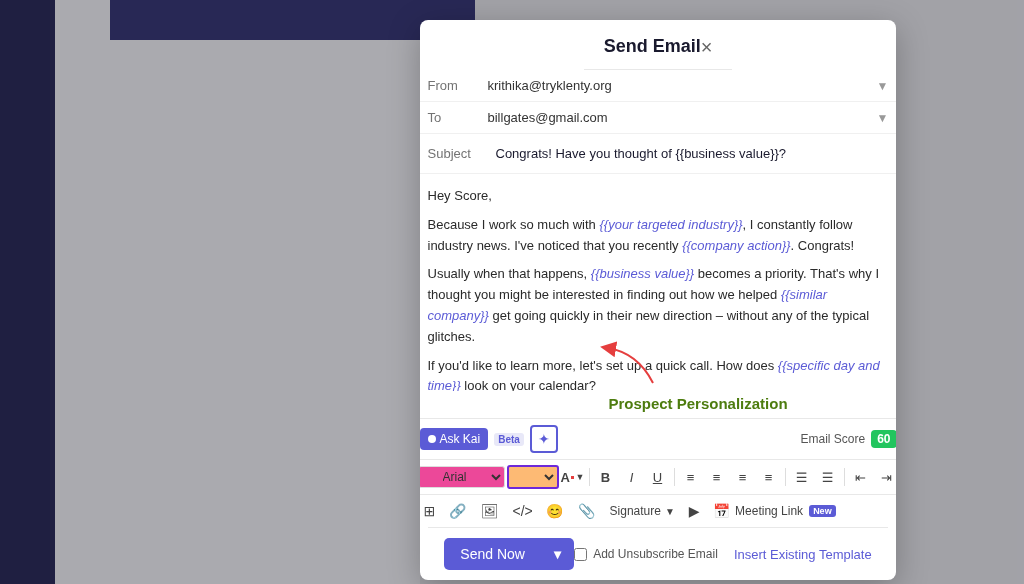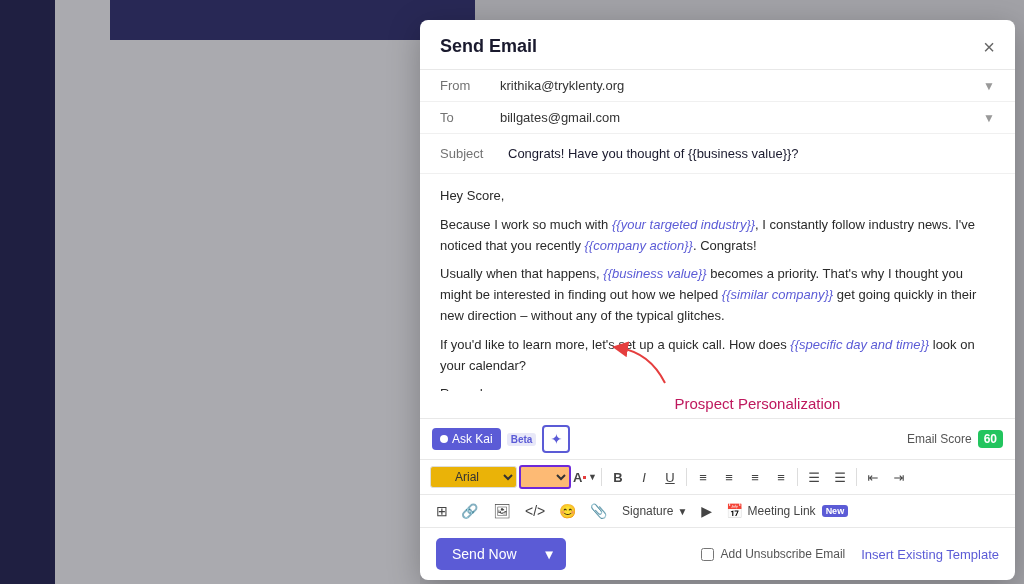--- a/index.html
+++ b/index.html
@@ -43,28 +43,29 @@
       width: 1024px;
       height: 584px;
       background: rgba(0,0,0,0.3);
     }
 
     
     .modal {
       position: absolute;
       left: 420px;
       top: 20px;
-      width: 595px;
+      width: 476px;
       height: 560px;
       background: #ffffff;
       border-radius: 8px;
       box-shadow: 0 8px 32px rgba(0,0,0,0.25);
       display: flex;
       flex-direction: column;
       overflow: hidden;
+      align-items: center;
     }
 
     .modal-header {
       display: flex;
       align-items: center;
       justify-content: space-between;
       padding: 16px 20px 12px 20px;
       border-bottom: 1px solid #e8e8e8;
       flex-shrink: 0;
     }
@@ -146,22 +147,22 @@
       margin-bottom: 8px;
     }
 
     .email-body .highlight {
       color: #5b5bd6;
       font-style: italic;
     }
 
     .callout-label {
       font-size: 15px;
-      font-weight: 400;
-      color: #be185d;
+      font-weight: 700;
+      color: #4d7c0f;
     }
 
     
     .toolbar-row1 {
       display: flex;
       align-items: center;
       padding: 6px 12px;
       border-top: 1px solid #e8e8e8;
       gap: 6px;
       flex-shrink: 0;
@@ -239,21 +240,21 @@
       flex-shrink: 0;
       flex-wrap: nowrap;
     }
 
     .font-select {
       font-size: 12px;
       border: 1px solid #ddd;
       border-radius: 3px;
       padding: 2px 20px;
       color: #333;
-      background: #eab308;
+      background: #ec4899;
       cursor: pointer;
     }
 
     .size-select {
       font-size: 12px;
       border: 2px solid #6d28d9;
       border-radius: 3px;
       padding: 2px 16px;
       color: #333;
       background: #fdba74;

